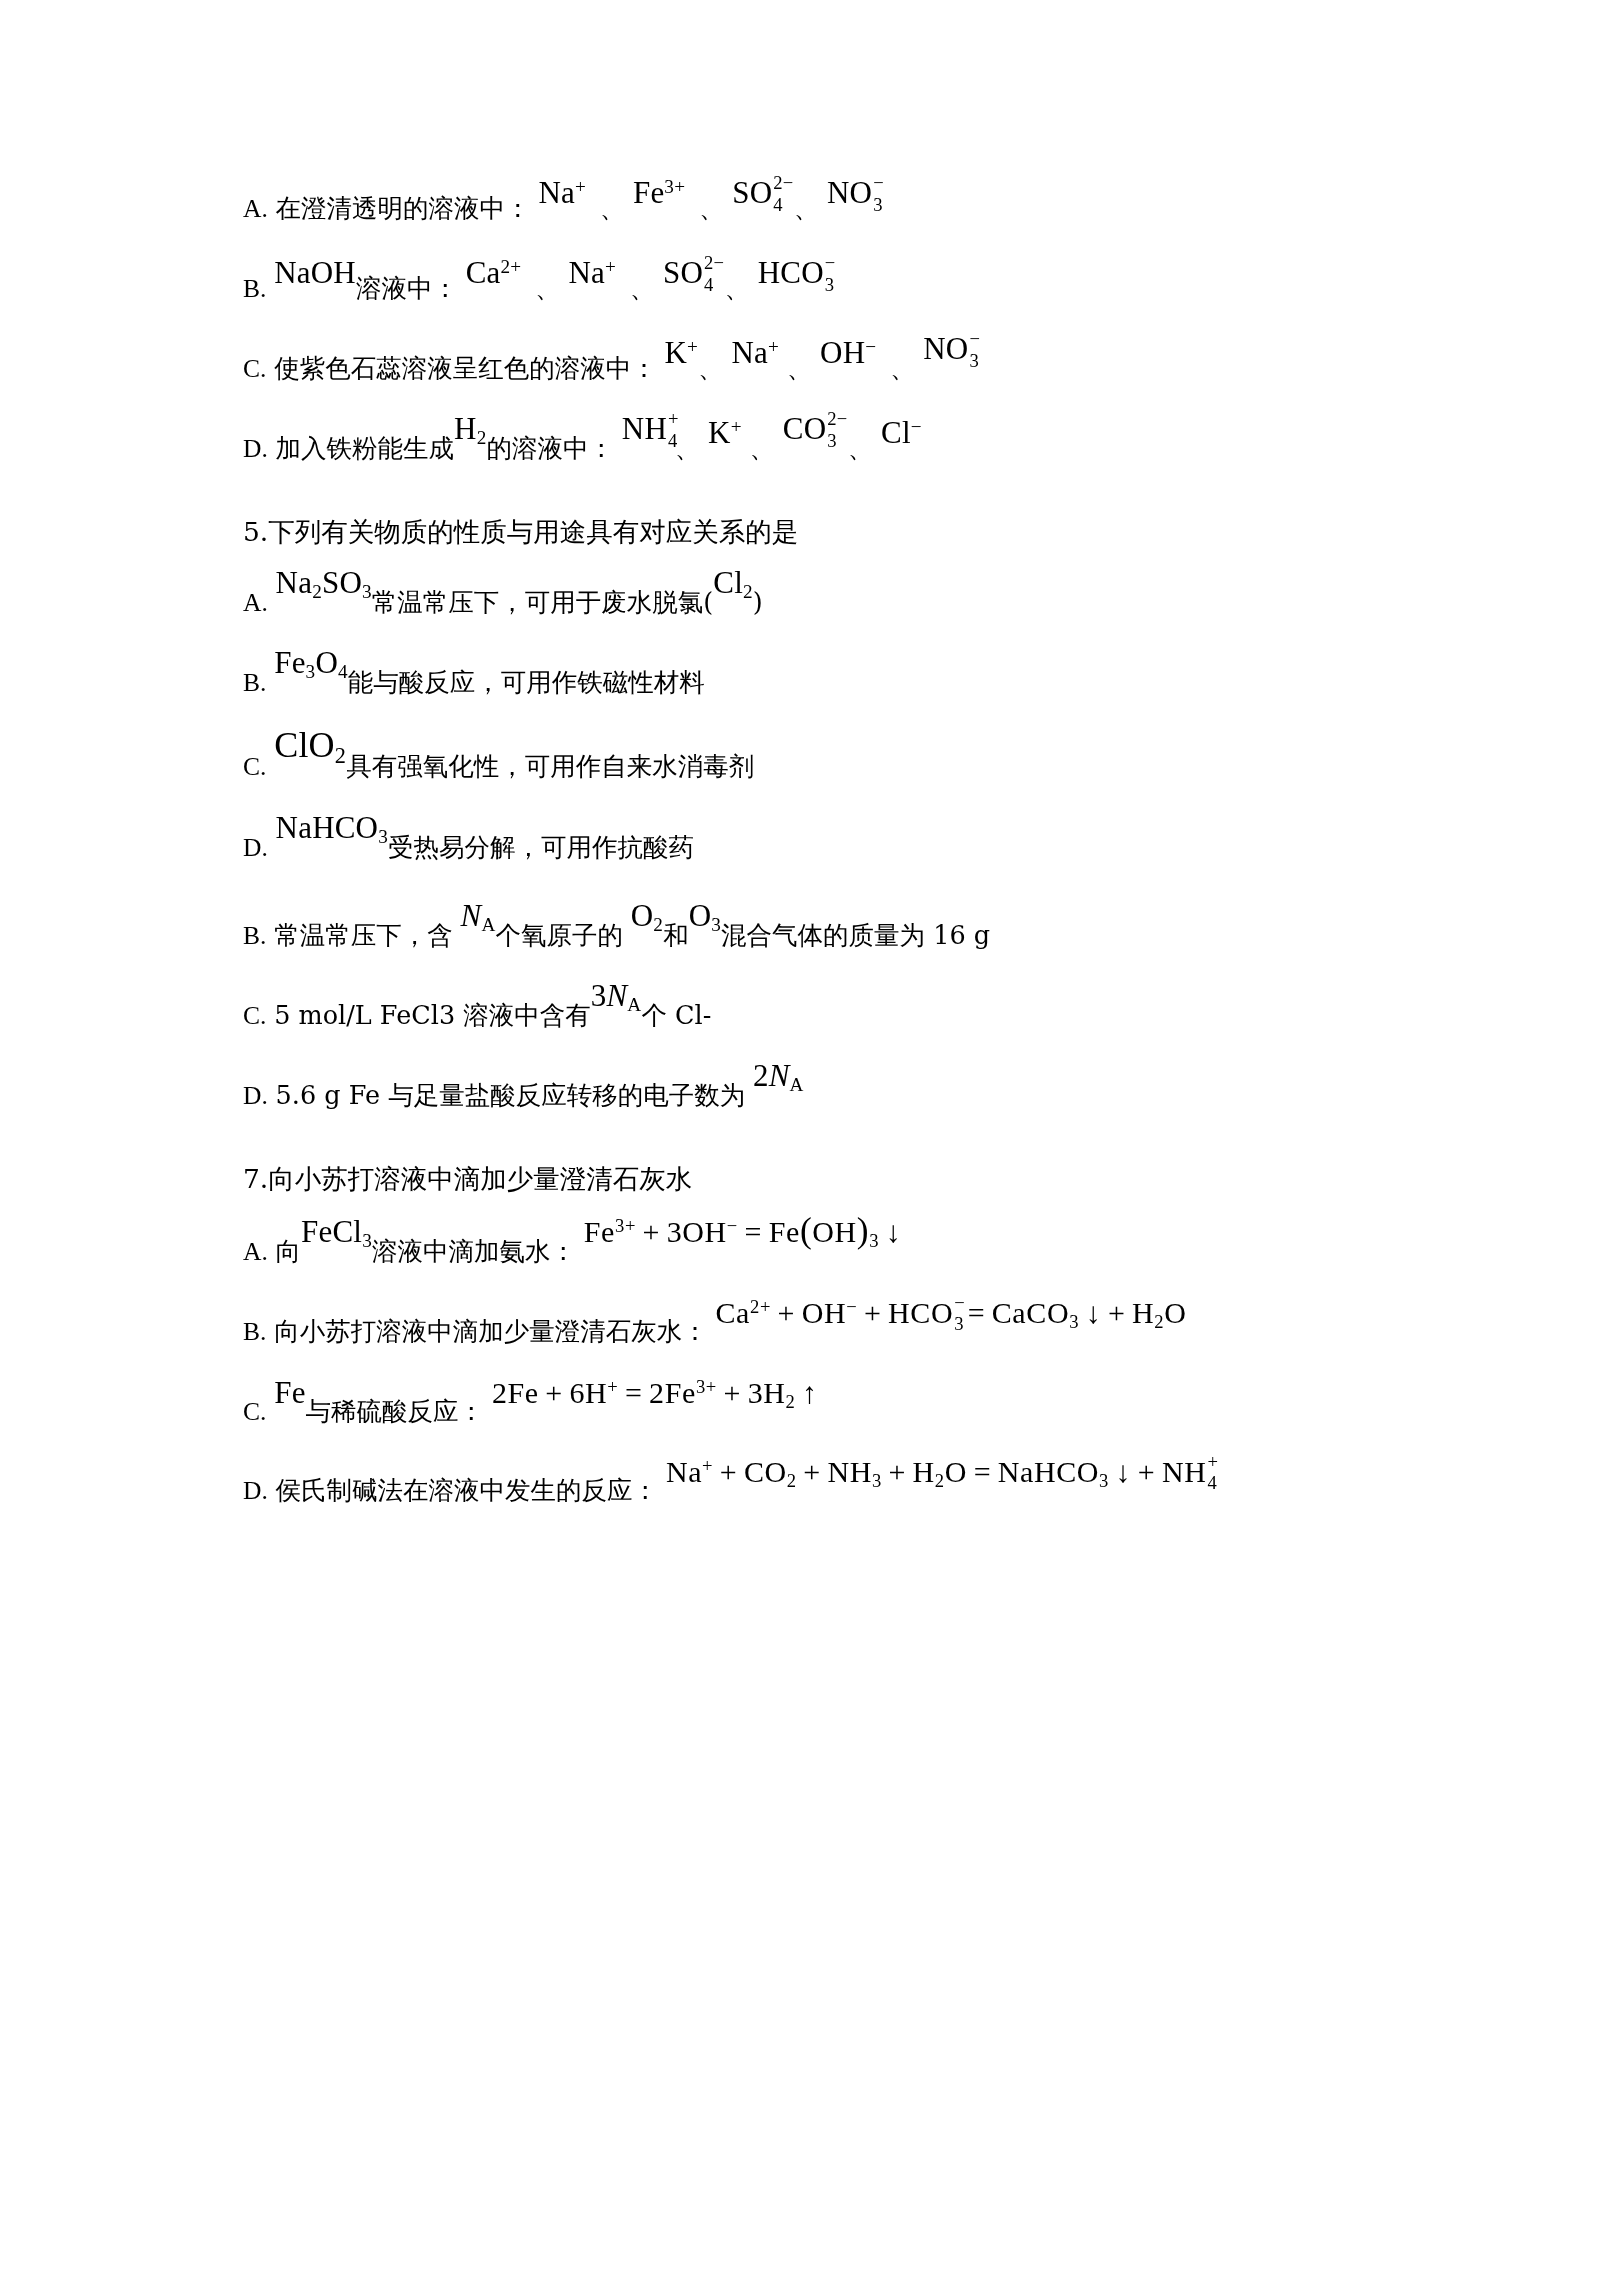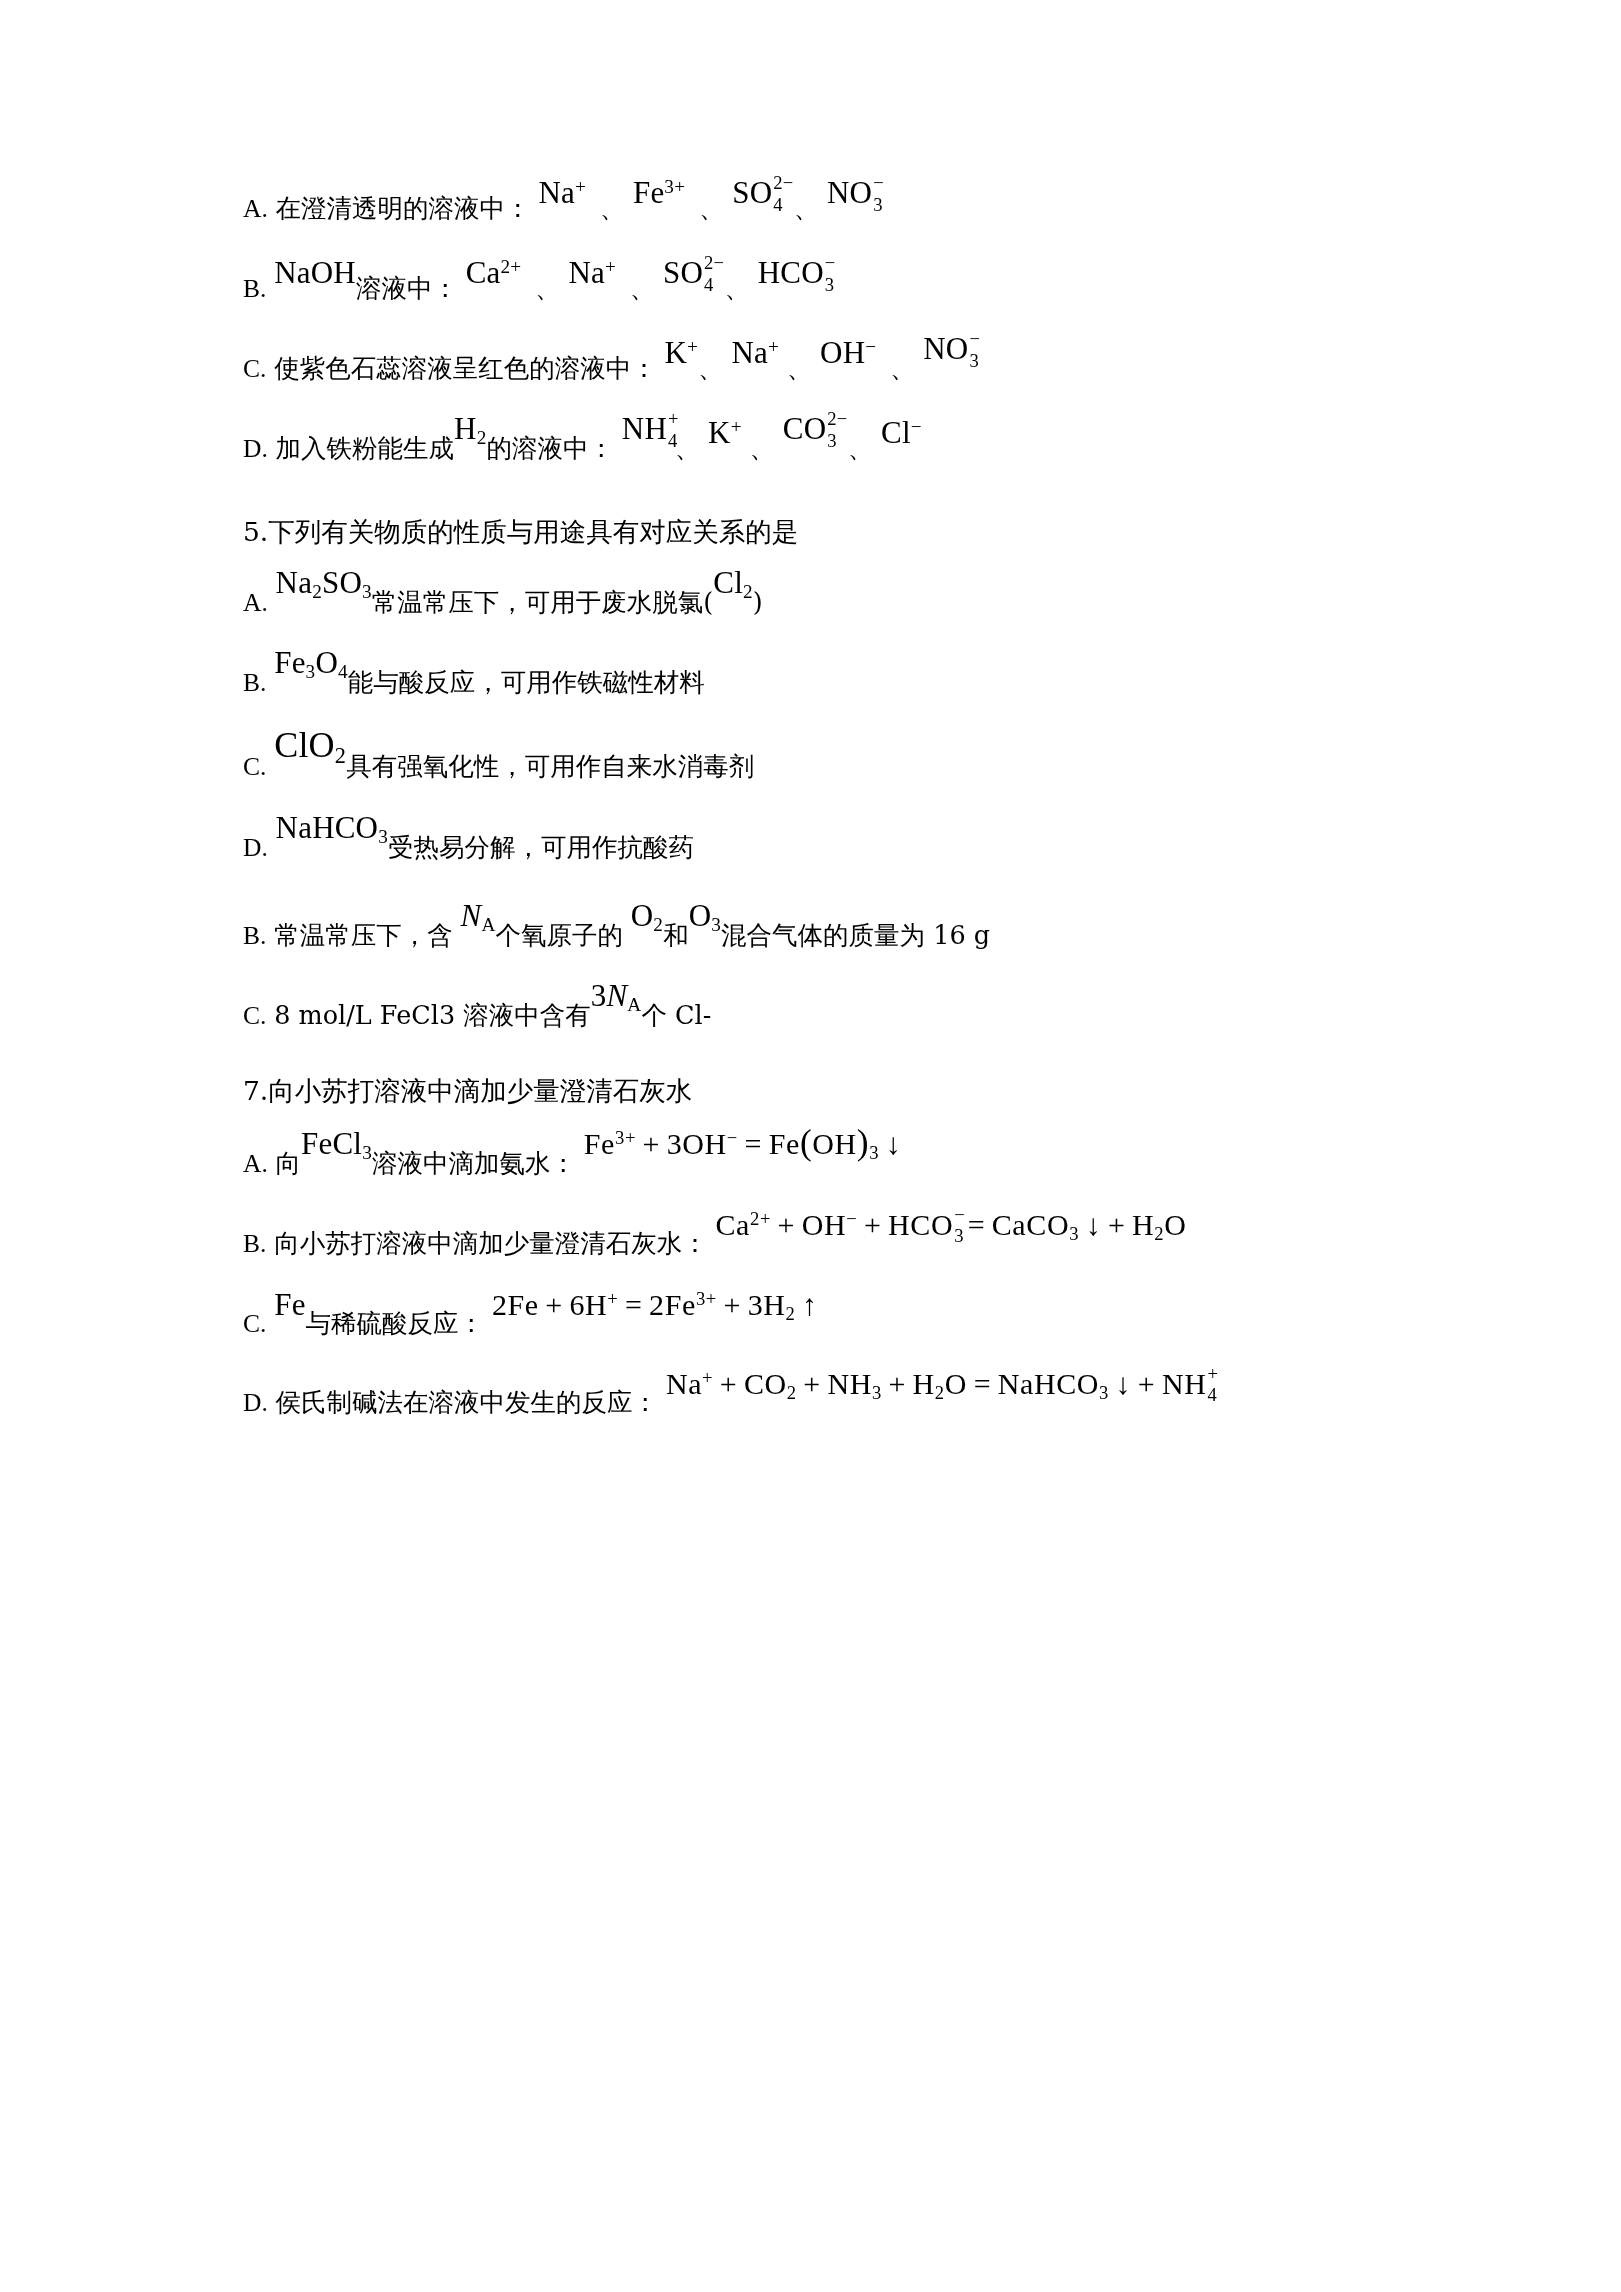--- a/index.html
+++ b/index.html
@@ -148,23 +148,26 @@
       <span class="opt-label">D.</span><span class="gap-s"></span><span class="raise-l mi">NaHCO<sub>3</sub></span><span class="cjk">受热易分解，可用作抗酸药</span>
     </div>
 
 
 
     <div class="qline row">
       <span class="opt-label">B.</span><span class="gap-s"></span><span class="cjk">常温常压下，含</span><span class="gap-s"></span><span class="raise-l mi"><span class="ital">N</span><sub>A</sub></span><span class="cjk">个氧原子的</span><span class="gap-s"></span><span class="raise-l mi">O<sub>2</sub></span><span class="cjk">和</span><span class="raise-l mi">O<sub>3</sub></span><span class="cjk">混合气体的质量为 16 g</span>
     </div>
 
     <div class="qline row">
-      <span class="opt-label">C.</span><span class="gap-s"></span><span class="cjk">8 mol/L FeCl3 溶液中含有</span><span class="raise-l mi">3<span class="ital">N</span><sub>A</sub></span><span class="cjk">个 Cl-</span>
+      <span class="opt-label">C.</span><span class="gap-s"></span><span class="cjk">5 mol/L FeCl3 溶液中含有</span><span class="raise-l mi">3<span class="ital">N</span><sub>A</sub></span><span class="cjk">个 Cl-</span>
     </div>
 
+    <div class="qline row-big">
+      <span class="opt-label">D.</span><span class="gap-s"></span><span class="cjk">5.6 g Fe 与足量盐酸反应转移的电子数为</span><span class="gap-s"></span><span class="raise-l mi">2<span class="ital">N</span><sub>A</sub></span>
+    </div>
 
     <div class="qline stem row-stem">
       <span class="cjk">7.</span><span class="cjk">向小苏打溶液中滴加少量澄清石灰水</span>
     </div>
 
     <div class="qline row">
       <span class="opt-label">A.</span><span class="gap-s"></span><span class="cjk">向</span><span class="raise-l mi">FeCl<sub>3</sub></span><span class="cjk">溶液中滴加氨水：</span><span class="gap-s"></span><span class="raise-l eq">Fe<sup>3+</sup> + 3OH<sup>−</sup> = Fe<span style="font-size:1.18em;">(</span>OH<span style="font-size:1.18em;">)</span><sub>3</sub> ↓</span>
     </div>
 
     <div class="qline row">

